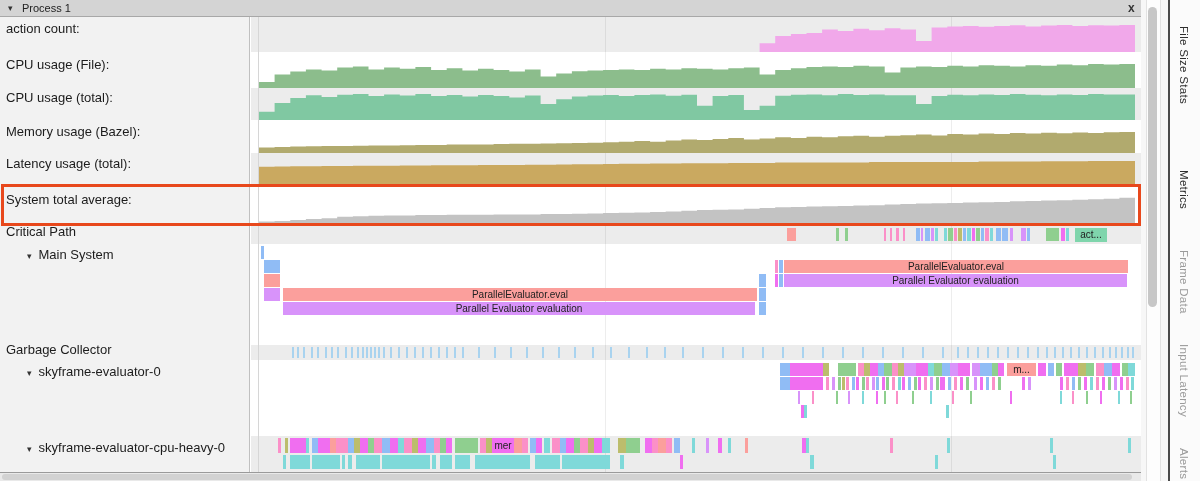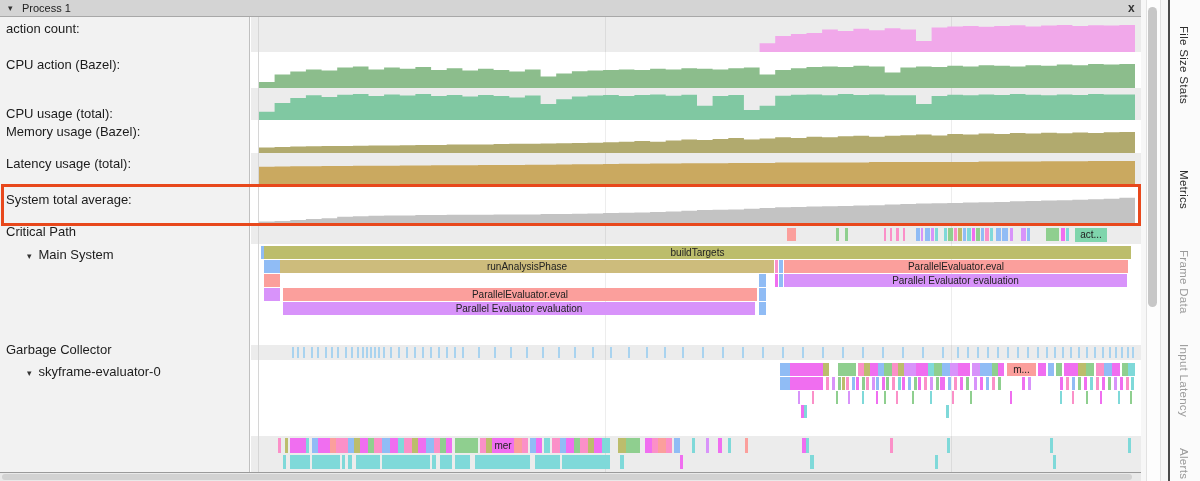--- a/index.html
+++ b/index.html
@@ -68,29 +68,30 @@
   <div class="trackbg bg-w" style="top:244px;height:101px"></div>
   <div class="trackbg bg-g" style="top:345px;height:15px"></div>
   <div class="trackbg bg-w" style="top:360px;height:76px"></div>
   <div class="trackbg bg-g" style="top:436px;height:36px"></div>
 
   <div class="startline" style="left:258px"></div>
   <div class="gridline" style="left:605px"></div>
   <div class="gridline" style="left:951px"></div>
 
   <div class="rl" style="top:21px"><span>action count:</span></div>
-  <div class="rl" style="top:57px"><span>CPU action (Bazel):</span></div>
-  <div class="rl" style="top:106px"><span>CPU usage (total):</span></div>
+  <div class="rl" style="top:57px"><span>CPU usage (File):</span></div>
+  <div class="rl" style="top:90px"><span>CPU usage (total):</span></div>
   <div class="rl" style="top:124px"><span>Memory usage (Bazel):</span></div>
   <div class="rl" style="top:156px"><span>Latency usage (total):</span></div>
   <div class="rl" style="top:192px"><span>System total average:</span></div>
   <div class="rl" style="top:224px"><span>Critical Path</span></div>
   <div class="rl ind" style="top:247px"><span class="tarr">▾</span><span>Main System</span></div>
   <div class="rl" style="top:342px"><span>Garbage Collector</span></div>
   <div class="rl ind" style="top:364px"><span class="tarr">▾</span><span>skyframe-evaluator-0</span></div>
+  <div class="rl ind" style="top:440px"><span class="tarr">▾</span><span>skyframe-evaluator-cpu-heavy-0</span></div>
 
   <div class="chart" style="top:17px;height:35px">
       <svg width="876" height="29">
         <path d="M0 29L0.0 29.0L15.6 29.0L15.6 29.0L31.3 29.0L31.3 29.0L46.9 29.0L46.9 29.0L62.6 29.0L62.6 29.0L78.2 29.0L78.2 29.0L93.9 29.0L93.9 29.0L109.5 29.0L109.5 29.0L125.1 29.0L125.1 29.0L140.8 29.0L140.8 29.0L156.4 29.0L156.4 29.0L172.1 29.0L172.1 29.0L187.7 29.0L187.7 29.0L203.4 29.0L203.4 29.0L219.0 29.0L219.0 29.0L234.6 29.0L234.6 29.0L250.3 29.0L250.3 29.0L265.9 29.0L265.9 29.0L281.6 29.0L281.6 29.0L297.2 29.0L297.2 29.0L312.9 29.0L312.9 29.0L328.5 29.0L328.5 29.0L344.1 29.0L344.1 29.0L359.8 29.0L359.8 29.0L375.4 29.0L375.4 29.0L391.1 29.0L391.1 29.0L406.7 29.0L406.7 29.0L422.4 29.0L422.4 29.0L438.0 29.0L438.0 29.0L453.6 29.0L453.6 29.0L469.3 29.0L469.3 29.0L484.9 29.0L484.9 29.0L500.6 29.0L500.6 20.3L516.2 20.3L516.2 13.0L531.9 13.0L531.9 11.0L547.5 11.0L547.5 9.9L563.1 9.9L563.1 6.4L578.8 6.4L578.8 8.1L594.4 8.1L594.4 5.8L610.1 5.8L610.1 7.3L625.7 7.3L625.7 5.2L641.4 5.2L641.4 6.4L657.0 6.4L657.0 18.0L672.6 18.0L672.6 4.4L688.3 4.4L688.3 3.5L703.9 3.5L703.9 2.9L719.6 2.9L719.6 3.8L735.2 3.8L735.2 2.9L750.9 2.9L750.9 2.3L766.5 2.3L766.5 3.5L782.1 3.5L782.1 2.6L797.8 2.6L797.8 2.0L813.4 2.0L813.4 2.9L829.1 2.9L829.1 2.3L844.7 2.3L844.7 2.6L860.4 2.6L860.4 2.0L876.0 2.0L876 29Z" fill="#f1a8ea"></path>
       </svg>
     </div>
   <div class="chart" style="top:52px;height:36px">
       <svg width="876" height="30">
         <path d="M0 30L0.0 24.0L15.6 24.0L15.6 16.5L31.3 16.5L31.3 13.5L46.9 13.5L46.9 11.4L62.6 11.4L62.6 12.6L78.2 12.6L78.2 9.6L93.9 9.6L93.9 8.4L109.5 8.4L109.5 11.4L125.1 11.4L125.1 9.6L140.8 9.6L140.8 10.8L156.4 10.8L156.4 9.0L172.1 9.0L172.1 12.0L187.7 12.0L187.7 10.2L203.4 10.2L203.4 12.6L219.0 12.6L219.0 10.8L234.6 10.8L234.6 12.0L250.3 12.0L250.3 13.5L265.9 13.5L265.9 11.4L281.6 11.4L281.6 18.6L297.2 18.6L297.2 15.6L312.9 15.6L312.9 13.2L328.5 13.2L328.5 12.6L344.1 12.6L344.1 12.0L359.8 12.0L359.8 11.4L375.4 11.4L375.4 12.0L391.1 12.0L391.1 10.8L406.7 10.8L406.7 11.4L422.4 11.4L422.4 10.2L438.0 10.2L438.0 10.8L453.6 10.8L453.6 11.4L469.3 11.4L469.3 10.2L484.9 10.2L484.9 9.6L500.6 9.6L500.6 16.5L516.2 16.5L516.2 12.0L531.9 12.0L531.9 10.2L547.5 10.2L547.5 9.0L563.1 9.0L563.1 8.4L578.8 8.4L578.8 9.0L594.4 9.0L594.4 7.8L610.1 7.8L610.1 8.4L625.7 8.4L625.7 14.4L641.4 14.4L641.4 9.6L657.0 9.6L657.0 8.4L672.6 8.4L672.6 9.0L688.3 9.0L688.3 7.8L703.9 7.8L703.9 8.4L719.6 8.4L719.6 7.2L735.2 7.2L735.2 7.8L750.9 7.8L750.9 8.4L766.5 8.4L766.5 7.2L782.1 7.2L782.1 7.8L797.8 7.8L797.8 6.6L813.4 6.6L813.4 7.2L829.1 7.2L829.1 6.0L844.7 6.0L844.7 6.6L860.4 6.6L860.4 6.0L876.0 6.0L876 30Z" fill="#8cbd8c"></path>
       </svg>
@@ -145,23 +146,21 @@
       <div class="sp" style="left: 759px; top: 3px; width: 3px; height: 13px; line-height: 13px; background: rgb(216, 147, 250);"></div>
       <div class="sp" style="left: 770px; top: 3px; width: 5px; height: 13px; line-height: 13px; background: rgb(216, 147, 250);"></div>
       <div class="sp" style="left: 776px; top: 3px; width: 3px; height: 13px; line-height: 13px; background: rgb(144, 188, 245);"></div>
       <div class="sp" style="left: 795px; top: 3px; width: 13px; height: 13px; line-height: 13px; background: rgb(143, 207, 143);"></div>
       <div class="sp" style="left: 810px; top: 3px; width: 4px; height: 13px; line-height: 13px; background: rgb(240, 110, 240);"></div>
       <div class="sp" style="left: 815px; top: 3px; width: 3px; height: 13px; line-height: 13px; background: rgb(127, 217, 217);"></div>
       <div class="sp" style="left: 824px; top: 3px; width: 32px; height: 14px; line-height: 14px; background: rgb(127, 213, 172);">act...</div>
     </div>
   <div class="trk" style="top:244px;height:101px">
       <div class="sp" style="left: 10px; top: 2px; width: 3px; height: 13px; line-height: 13px; background: rgb(144, 188, 245);"></div>
-      <div class="sp" style="left: 13px; top: 2px; width: 867px; height: 13px; line-height: 13px; background: rgb(188, 189, 108);">buildTargets</div>
       <div class="sp" style="left: 13px; top: 16px; width: 16px; height: 13px; line-height: 13px; background: rgb(144, 188, 245);"></div>
-      <div class="sp" style="left: 29px; top: 16px; width: 494px; height: 13px; line-height: 13px; background: rgb(205, 188, 124);">runAnalysisPhase</div>
       <div class="sp" style="left: 524px; top: 16px; width: 3px; height: 13px; line-height: 13px; background: rgb(251, 144, 200);"></div>
       <div class="sp" style="left: 528px; top: 16px; width: 4px; height: 13px; line-height: 13px; background: rgb(144, 188, 245);"></div>
       <div class="sp" style="left: 533px; top: 16px; width: 344px; height: 13px; line-height: 13px; background: rgb(251, 159, 156);">ParallelEvaluator.eval</div>
       <div class="sp" style="left: 13px; top: 30px; width: 16px; height: 13px; line-height: 13px; background: rgb(251, 159, 156);"></div>
       <div class="sp" style="left: 508px; top: 30px; width: 7px; height: 13px; line-height: 13px; background: rgb(144, 188, 245);"></div>
       <div class="sp" style="left: 524px; top: 30px; width: 3px; height: 13px; line-height: 13px; background: rgb(240, 110, 240);"></div>
       <div class="sp" style="left: 528px; top: 30px; width: 4px; height: 13px; line-height: 13px; background: rgb(144, 188, 245);"></div>
       <div class="sp" style="left: 533px; top: 30px; width: 343px; height: 13px; line-height: 13px; background: rgb(216, 147, 250);">Parallel Evaluator evaluation</div>
       <div class="sp" style="left: 13px; top: 44px; width: 16px; height: 13px; line-height: 13px; background: rgb(216, 147, 250);"></div>
       <div class="sp" style="left: 32px; top: 44px; width: 474px; height: 13px; line-height: 13px; background: rgb(251, 159, 156);">ParallelEvaluator.eval</div>

